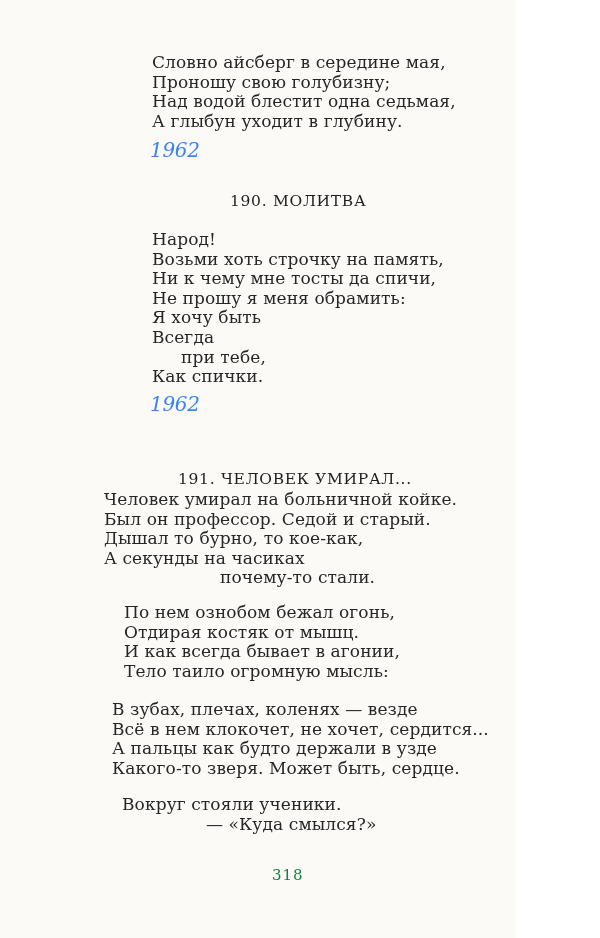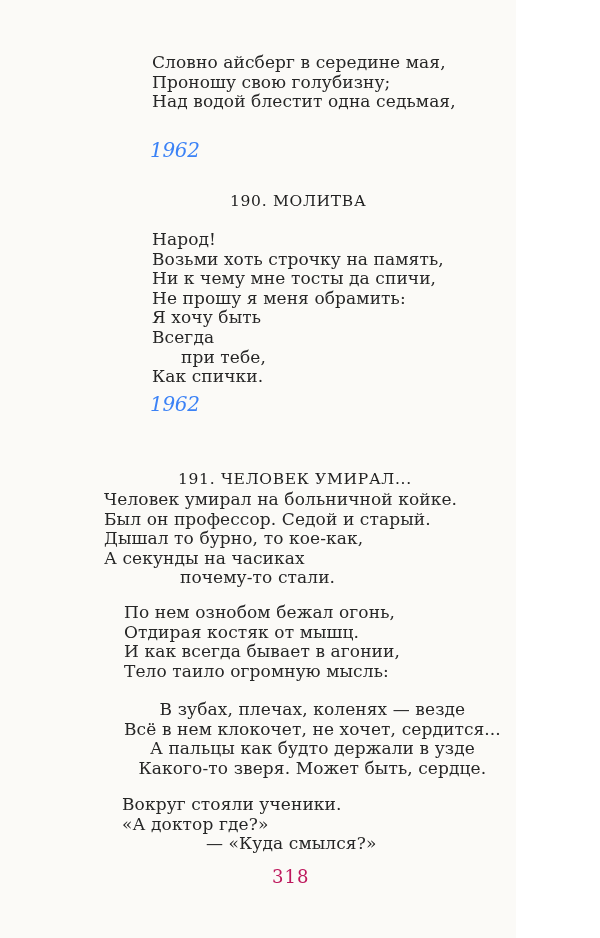--- a/index.html
+++ b/index.html
@@ -30,50 +30,51 @@
     letter-spacing: -0.3px;
     color: #3b82f6;
   }
   .poem-title {
     font-size: 15.5px;
     font-weight: normal;
     letter-spacing: 0.7px;
     color: #1e1e1e;
   }
   .indent-pri-tebe   { margin-left: 29px; }
-  .indent-pochemu    { margin-left: 76px; }
+  .indent-pochemu    { margin-left: 116px; }
   .indent-kuda       { margin-left: 84px; }
   .page-number {
-    font-size: 18px;
+    font-size: 15px;
     letter-spacing: 1px;
-    color: #be185d;
+    color: #15803d;
   }
 
   
   #prev-stanza   { left: 152px; top: 53px; }
   #prev-year     { left: 150px; top: 138px; }
   #title-190     { left: 230px; top: 192px; }
   #poem-190      { left: 152px; top: 230px; }
   #year-190      { left: 150px; top: 392px; }
   #title-191     { left: 178px; top: 451px; margin-top: 19px; }
   #stanza-191-1  { left: 104px; top: 490px; }
   #stanza-191-2  { left: 124px; top: 603px; }
-  #stanza-191-3  { left: 124px; top: 700px; text-align: center; }
+  #stanza-191-3  { left: 112px; top: 700px; }
   #stanza-191-4  { left: 122px; top: 795px; }
   #page-number   { left: 272px; top: 866px; }
 </style>
 </head>
 <body>
 
 <div class="page">
 
   <div class="block stanza" id="prev-stanza">
     <div class="line">Словно айсберг в середине мая,</div>
     <div class="line">Проношу свою голубизну;</div>
     <div class="line">Над водой блестит одна седьмая,</div>
+    <div class="line">А глыбун уходит в глубину.</div>
   </div>
   <div class="block year" id="prev-year">1962</div>
 
   <div class="block poem-title" id="title-190">190. МОЛИТВА</div>
   <div class="block stanza" id="poem-190">
     <div class="line">Народ!</div>
     <div class="line">Возьми хоть строчку на память,</div>
     <div class="line">Ни к чему мне тосты да спичи,</div>
     <div class="line">Не прошу я меня обрамить:</div>
     <div class="line">Я хочу быть</div>
@@ -102,19 +103,18 @@
 
   <div class="block stanza" id="stanza-191-3">
     <div class="line">В зубах, плечах, коленях — везде</div>
     <div class="line">Всё в нем клокочет, не хочет, сердится...</div>
     <div class="line">А пальцы как будто держали в узде</div>
     <div class="line">Какого-то зверя. Может быть, сердце.</div>
   </div>
 
   <div class="block stanza" id="stanza-191-4">
     <div class="line">Вокруг стояли ученики.</div>
-    <div class="line">«А доктор где?»</div>
     <div class="line indent-kuda">— «Куда смылся?»</div>
   </div>
 
   <div class="block page-number" id="page-number">318</div>
 
 </div>
 
 </body></html>

